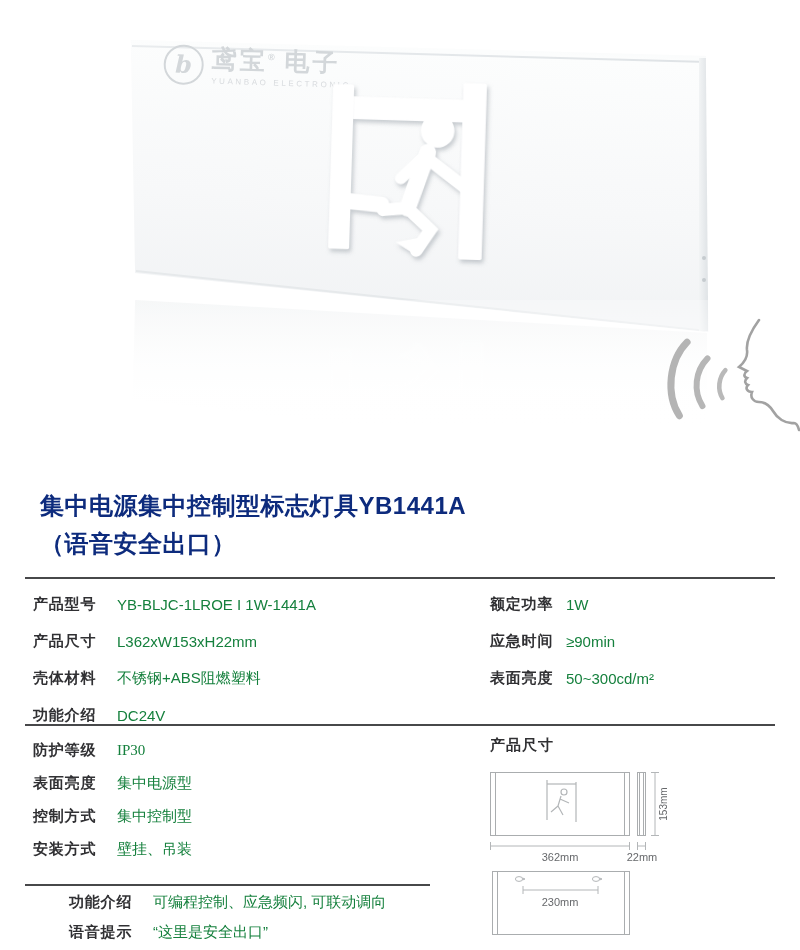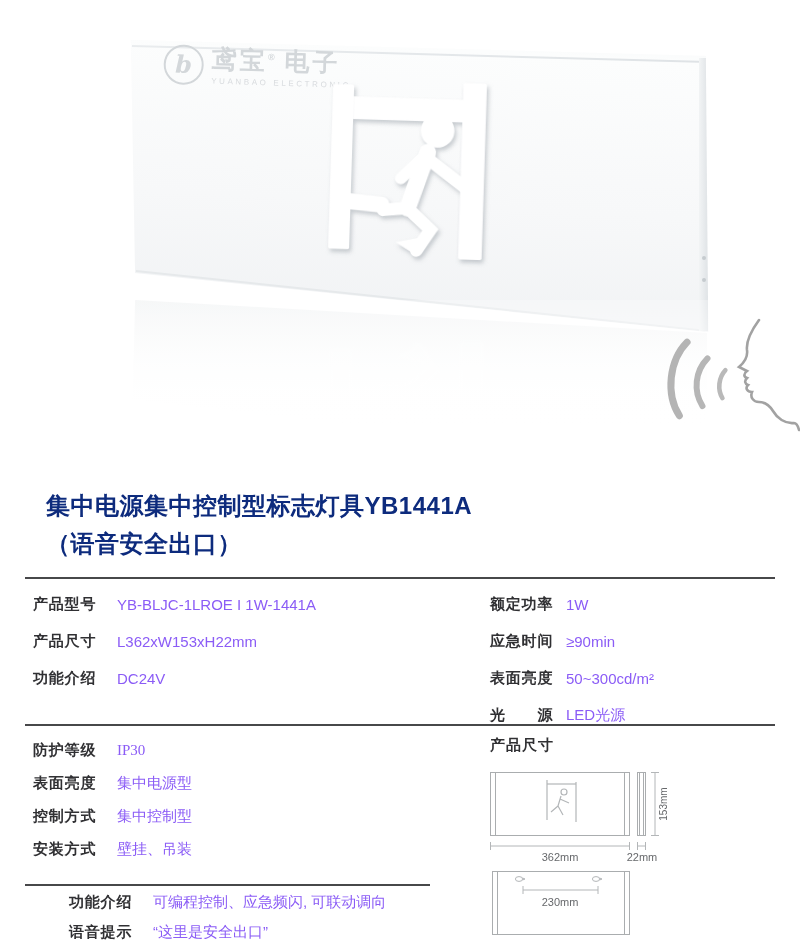--- a/index.html
+++ b/index.html
@@ -39,33 +39,33 @@
          clip-path:polygon(3.2% 0%, 99% 20%, 99% 100%, 2.8% 60%);
          background:linear-gradient(180deg,#f0f2f3 0%,#fafbfb 45%,#ffffff 78%);}
   .refl-picto{position:absolute;left:204px;top:42px;width:168px;height:180px;
          transform:scaleY(-1);opacity:.28;filter:blur(1px);}
   .refl-fade{position:absolute;inset:0;
          background:linear-gradient(180deg,rgba(255,255,255,.25) 0%,rgba(255,255,255,.78) 45%,#ffffff 80%);}
 
   .voice{position:absolute;left:663px;top:318px;width:137px;height:140px;}
 
   
-  .title{position:absolute;left:46px;top:487px;width:720px;
+  .title{position:absolute;left:40px;top:487px;width:720px;
          font-size:24px;font-weight:bold;line-height:38px;letter-spacing:.5px;color:#0d2b7d;}
 
   
   .rule{position:absolute;height:2px;background:#47484a;}
   .rule-1{left:25px;top:577px;width:750px;}
   .rule-2{left:25px;top:724px;width:750px;}
   .rule-3{left:25px;top:884px;width:405px;}
 
   
   .row{display:flex;align-items:center;}
   .lab{width:62px;font-weight:bold;font-size:15px;letter-spacing:.8px;color:#303033;white-space:nowrap;}
-  .val{margin-left:22px;font-size:15px;color:#8b5cf6;white-space:nowrap;}
+  .val{margin-left:22px;font-size:15px;color:#15803d;white-space:nowrap;}
   .sec1{position:absolute;left:33px;top:586px;width:742px;display:flex;}
   .sec1 .col-l{width:457px;}
   .sec1 .col-r{width:285px;}
   .sec1 .row{height:37px;align-items:center;}
   .sec1 .col-r .val{margin-left:14px;}
   .sec2{position:absolute;left:33px;top:734px;width:440px;font-family:Liberation Serif, serif;}
   .sec2 .row{height:33px;}
   .diagram{position:absolute;left:490px;top:736px;width:290px;}
   .diagram-heading{font-size:15px;font-weight:bold;letter-spacing:1px;color:#303033;height:20px;}
   .diagram svg{display:block;margin-top:12px;}
@@ -152,40 +152,40 @@
   <div class="col-l">
     <div class="row">
       <span class="lab">产品型号</span>
       <span class="val">YB-BLJC-1LROE I 1W-1441A</span>
     </div>
     <div class="row">
       <span class="lab">产品尺寸</span>
       <span class="val">L362xW153xH22mm</span>
     </div>
     <div class="row">
+      <span class="lab">壳体材料</span>
+      <span class="val">不锈钢+ABS阻燃塑料</span>
+    </div>
+    <div class="row">
       <span class="lab">功能介绍</span>
       <span class="val">DC24V</span>
     </div>
   </div>
   <div class="col-r">
     <div class="row">
       <span class="lab">额定功率</span>
       <span class="val">1W</span>
     </div>
     <div class="row">
       <span class="lab">应急时间</span>
       <span class="val">≥90min</span>
     </div>
     <div class="row">
       <span class="lab">表面亮度</span>
       <span class="val">50~300cd/m²</span>
-    </div>
-    <div class="row">
-      <span class="lab">光　　源</span>
-      <span class="val">LED光源</span>
     </div>
   </div>
 </div>
 
 <div class="sec2">
   <div class="row">
     <span class="lab">防护等级</span>
     <span class="val">IP30</span>
   </div>
   <div class="row">

